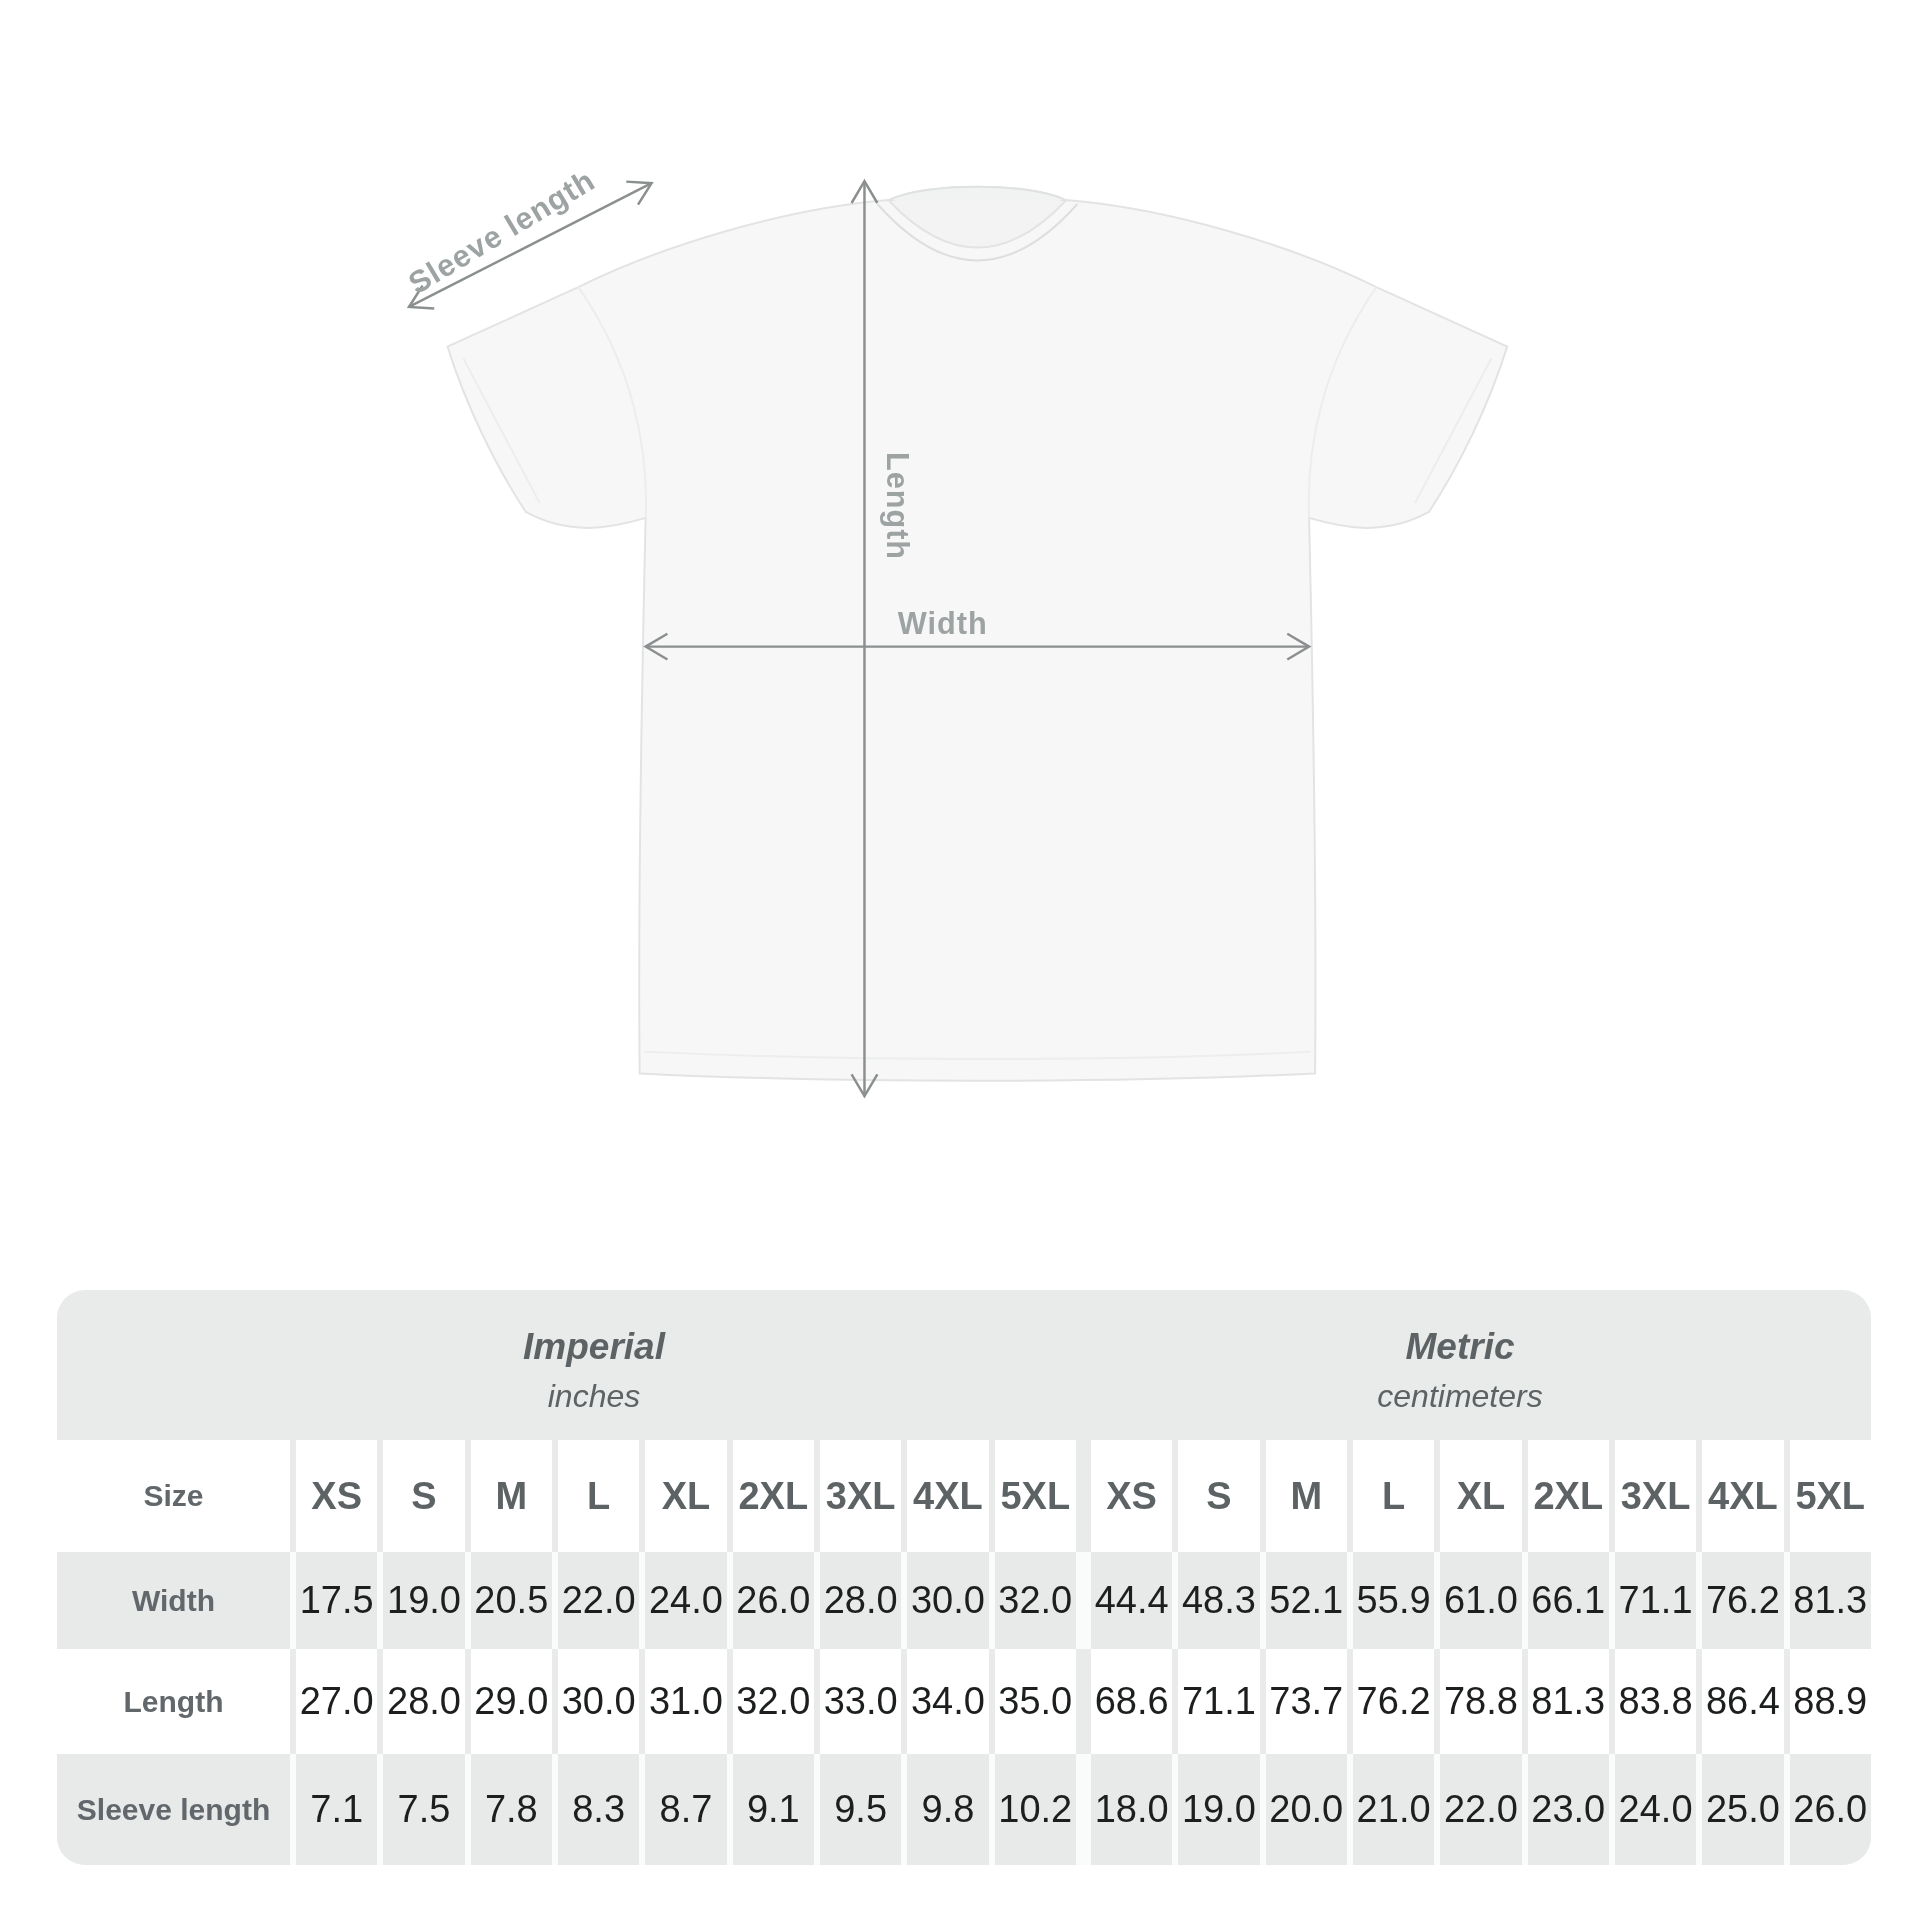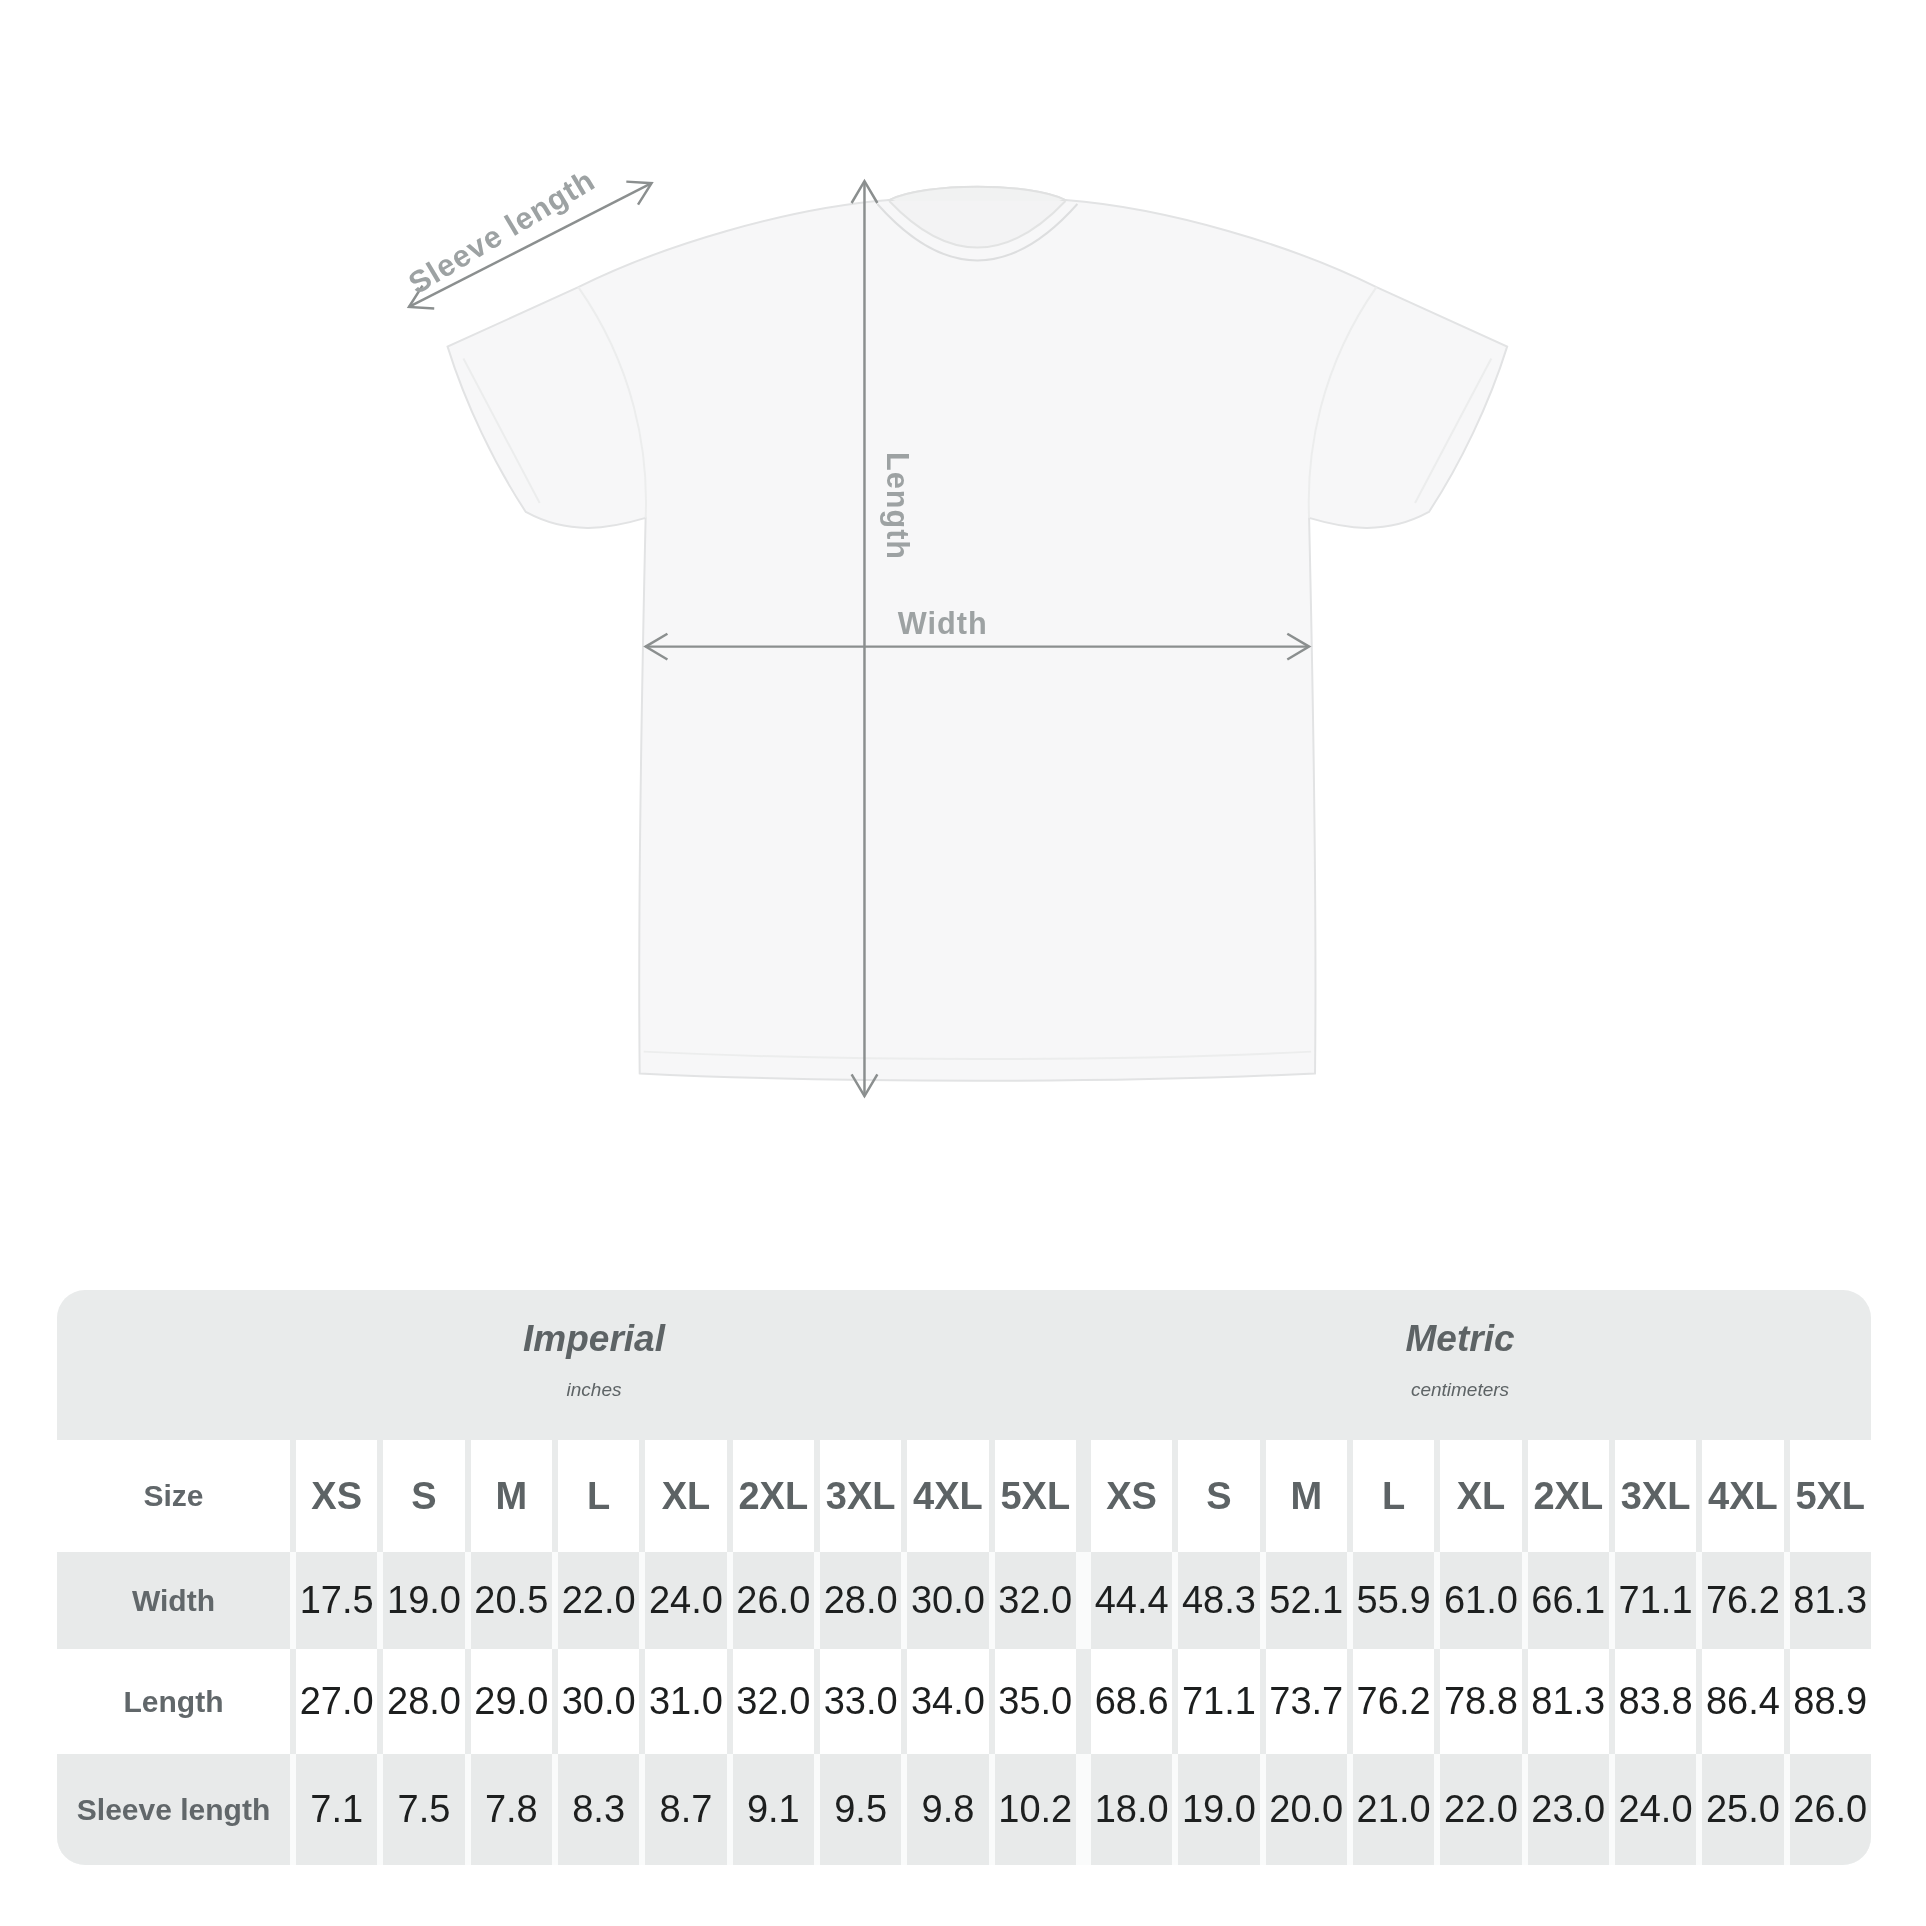--- a/index.html
+++ b/index.html
@@ -10,22 +10,22 @@
   .title{position:absolute;left:0;top:1166px;width:100%;text-align:center;
          font-size:44px;font-weight:bold;color:#3a3c3c;letter-spacing:0.5px;}
   .subtitle{position:absolute;left:0;top:1245px;width:100%;text-align:center;
             font-size:27px;font-style:italic;color:#585c5d;}
 
   .sizetable{position:absolute;left:57px;top:1290px;width:1814px;height:575px;
              background:#e9ebeb;border-radius:28px;}
   .unit-head{position:absolute;top:28px;text-align:center;transform:translateX(-50%);color:#5d6365;}
   .uh-imp{left:537px;}
   .uh-met{left:1403px;}
-  .unit-name{font-size:37px;font-weight:bold;font-style:italic;}
-  .unit-sub{font-size:19px;font-style:italic;margin-top:19px;}
+  .unit-name{font-size:37px;font-weight:bold;font-style:italic;margin-top:8px;}
+  .unit-sub{font-size:32px;font-style:italic;margin-top:10px;}
 
   .trow{position:absolute;left:0;width:100%;display:flex;gap:6px;text-align:center;}
   .r-size{top:150px;height:112px;}
   .r0{top:262px;height:97px;}
   .r1{top:359px;height:105px;}
   .r2{top:464px;height:111px;border-radius:0 0 28px 28px;overflow:hidden;}
 
   .row-light .cell{background:#ffffff;}
   .row-dark{background:#fafbfb;}
   .row-dark .cell{background:#e8eaea;}

